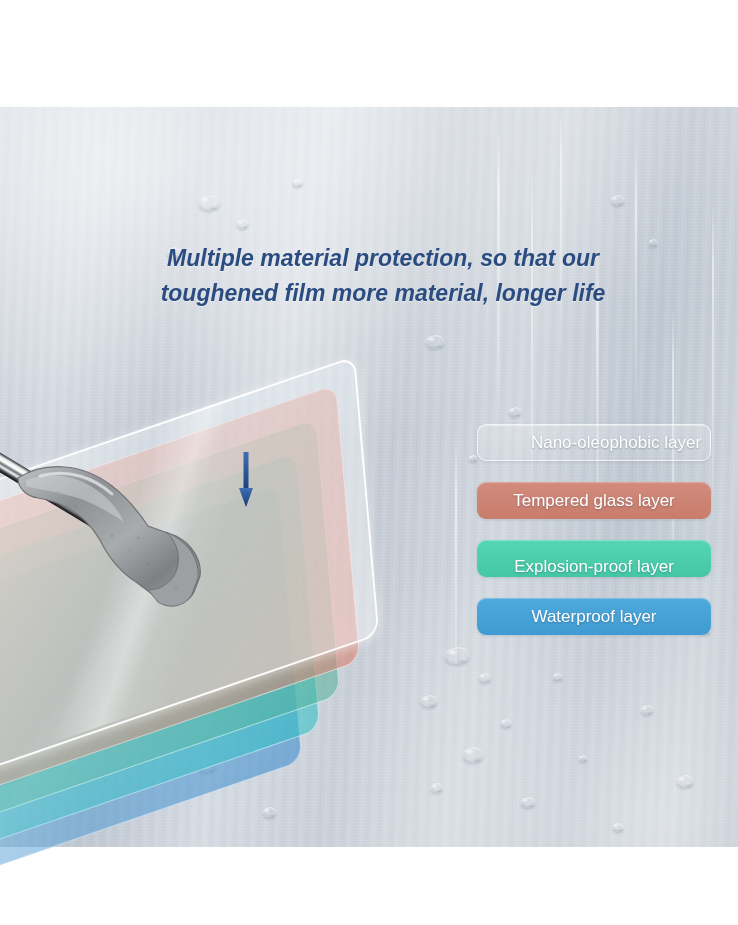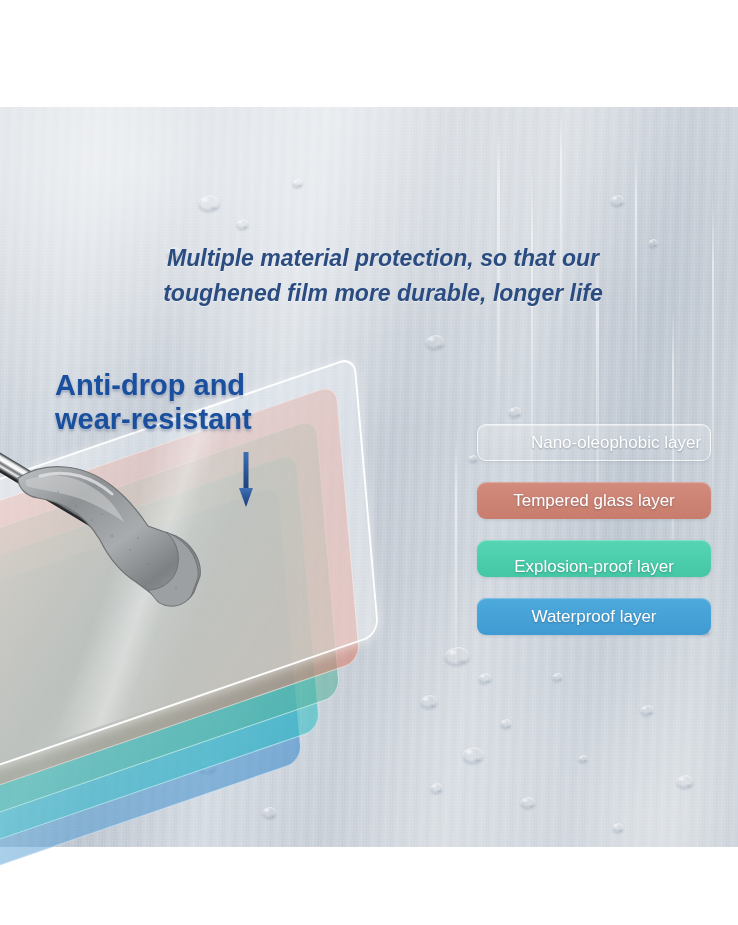--- a/index.html
+++ b/index.html
@@ -379,27 +379,23 @@
           <circle cx="158" cy="98" r="1.2"></circle>
             <circle cx="196" cy="148" r="1.1"></circle>
         </g>
       </g>
     </svg>
   </div>
 
 
   <div class="subline">
     <div>Multiple material protection, so that our</div>
-    <div>toughened film more durable, longer life</div>
-  </div>
-
-  <div class="feature-heading">
-    <div>Anti-drop and</div>
-    <div>wear-resistant</div>
-  </div>
+    <div>toughened film more material, longer life</div>
+  </div>
+
 
   <div class="arrow">
     <svg width="16" height="56" viewBox="0 0 16 56">
       <defs>
         <linearGradient id="arrowg" x1="0" y1="0" x2="0" y2="1">
           <stop offset="0%" stop-color="#3f6fb5"></stop>
           <stop offset="100%" stop-color="#173d77"></stop>
         </linearGradient>
       </defs>
       <rect x="5.5" y="0" width="5" height="40" fill="url(#arrowg)"></rect>

